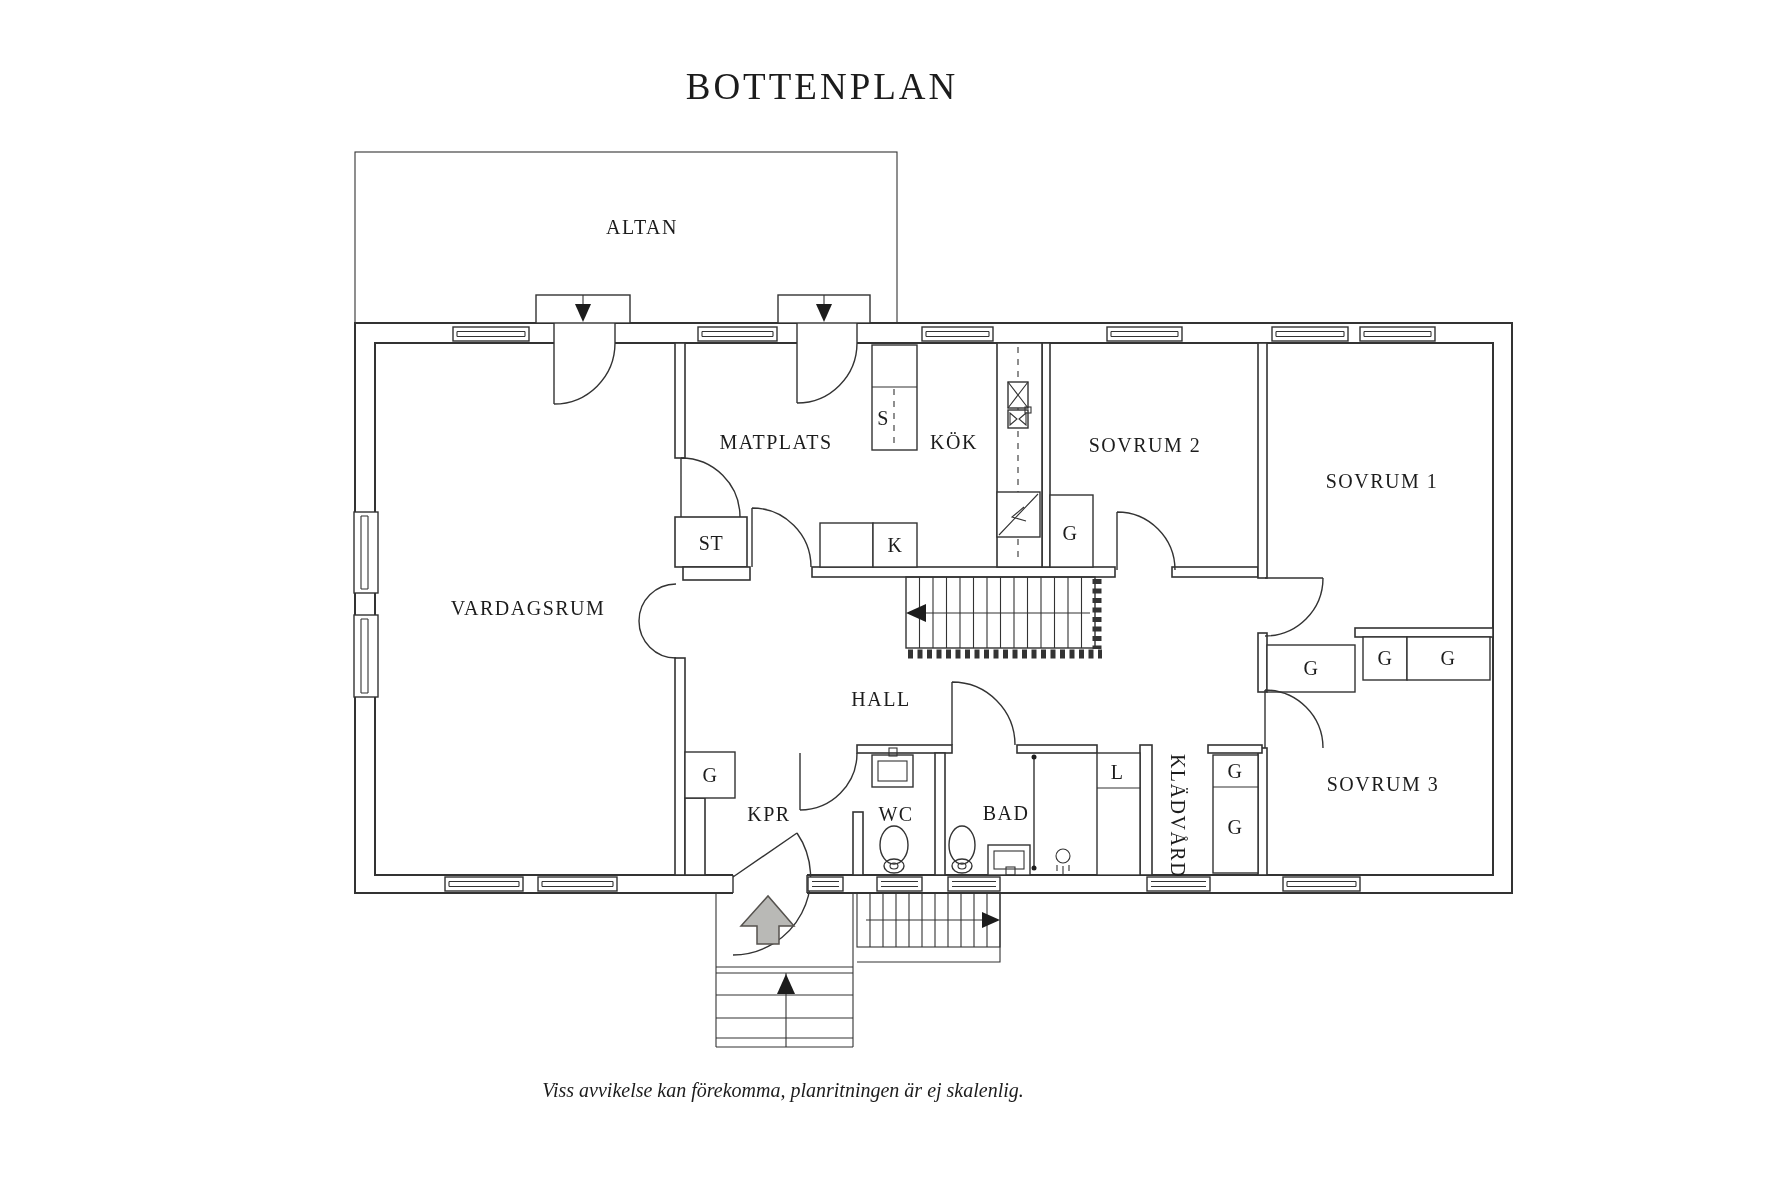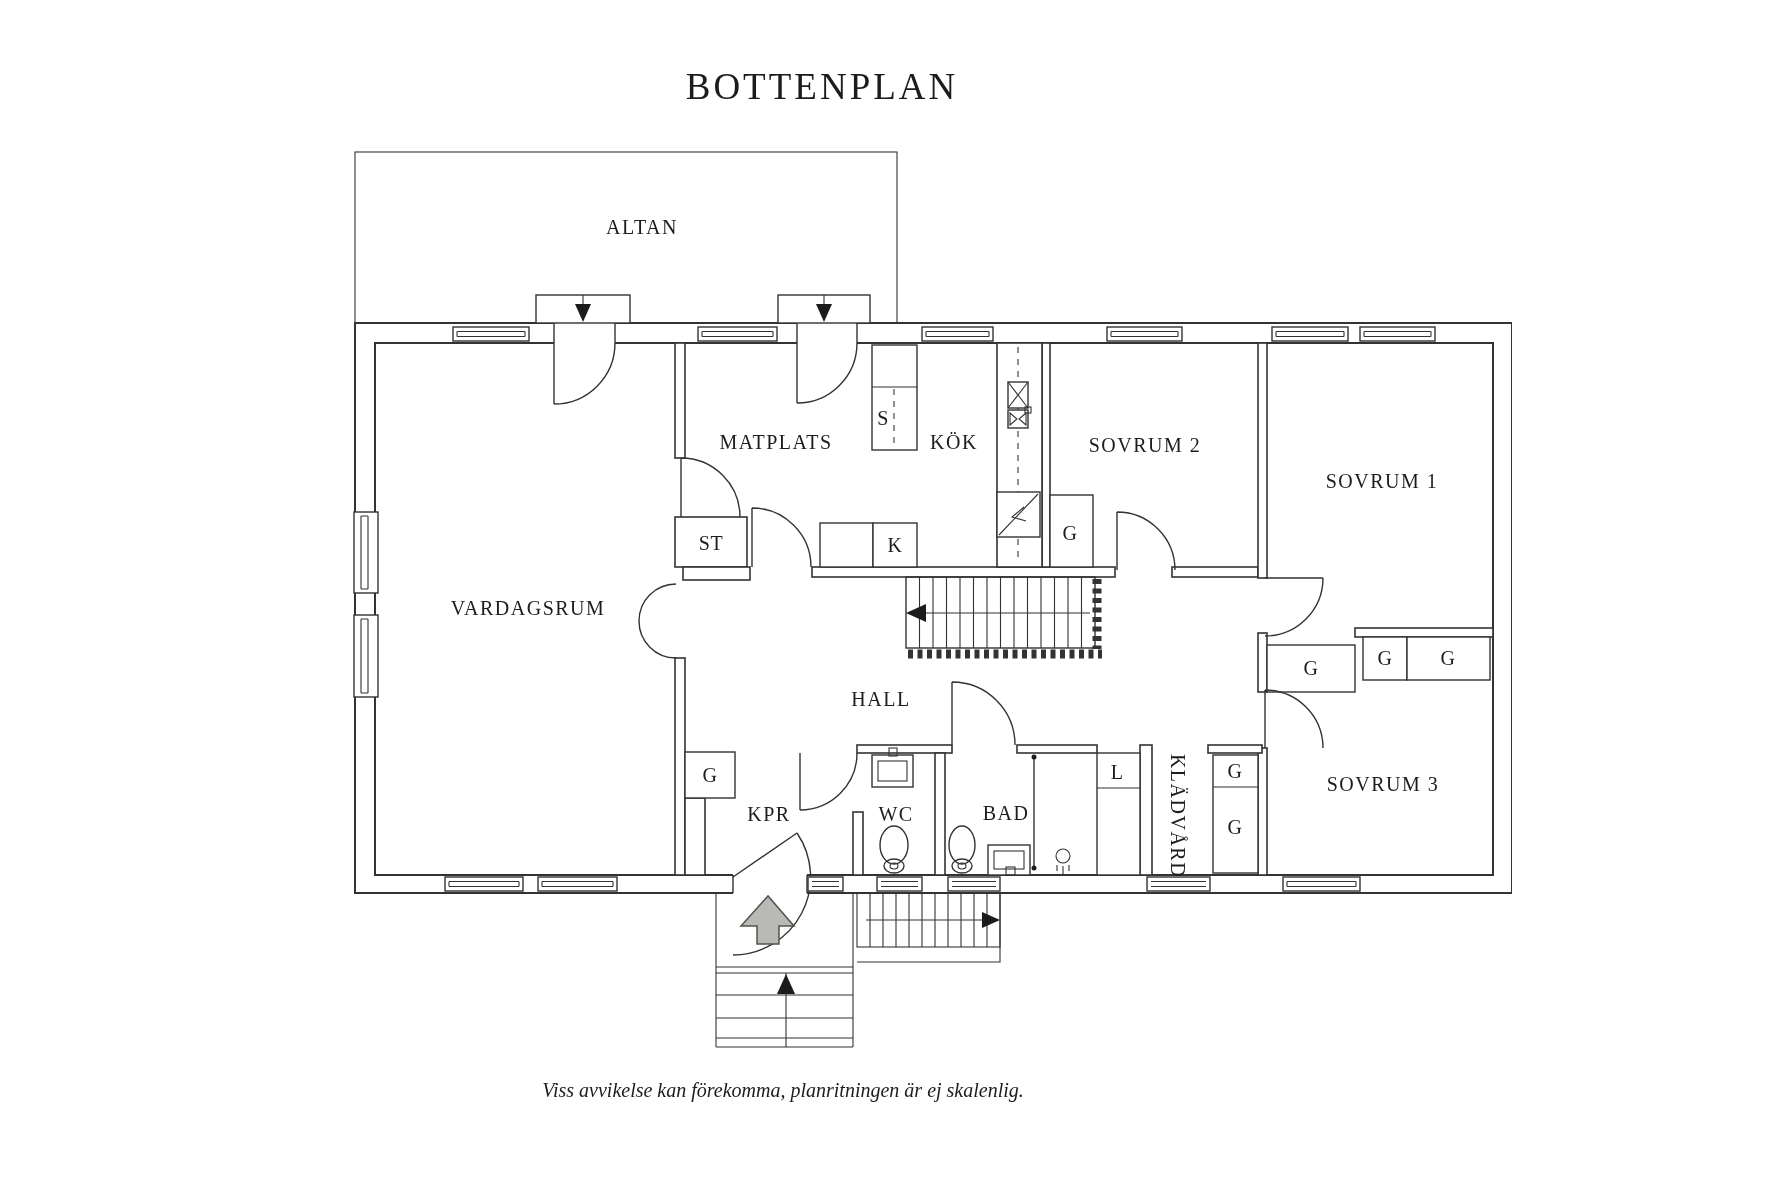--- a/index.html
+++ b/index.html
@@ -1,16 +1,16 @@
 <!DOCTYPE html>
 <html><head>
 <meta charset="utf-8">
 <style>
   html,body{margin:0;padding:0;background:#ffffff;}
-  .page{position:relative;width:1512px;height:1187px;background:#0369a1;overflow:hidden;
+  .page{position:relative;width:1780px;height:1187px;background:#0369a1;overflow:hidden;
         font-family:"Liberation Serif","DejaVu Serif",serif;}
   svg{position:absolute;left:0;top:0;}
   text{fill:#1c1c1c;}
   .room-label{font-size:20px;letter-spacing:1.5px;}
   .small-label{font-size:20px;letter-spacing:0.5px;}
   .title-label{font-size:37px;letter-spacing:3px;}
   .caption-label{font-size:20px;font-style:italic;}
   .wall{fill:#ffffff;stroke:#333333;stroke-width:1.6;}
   .wallx{fill:#ffffff;stroke:#333333;stroke-width:2;}
   .box{fill:#ffffff;stroke:#333333;stroke-width:1.4;}

